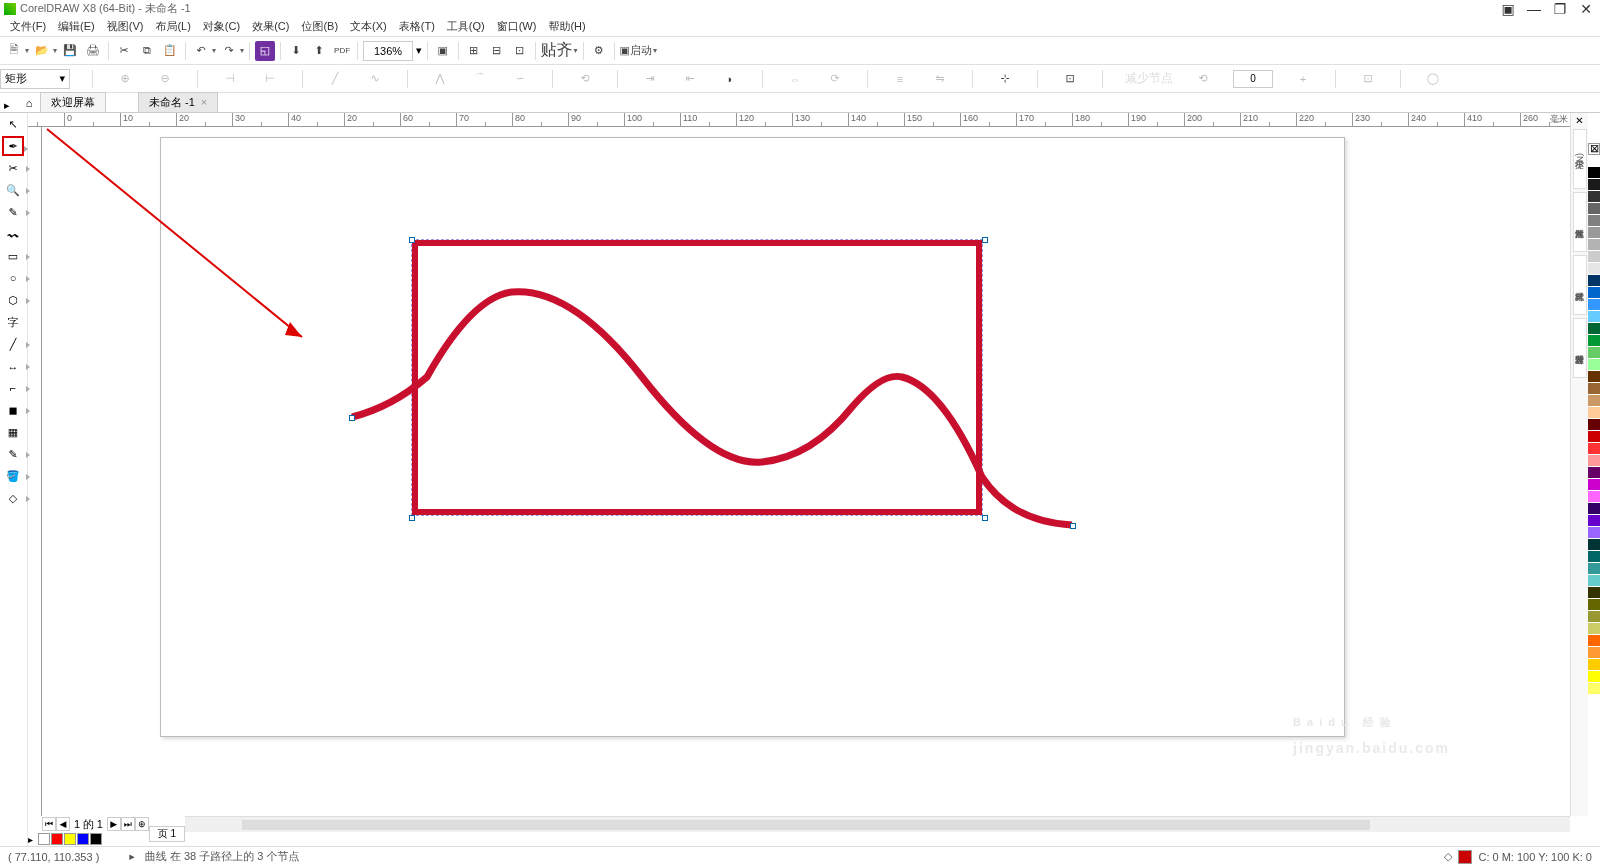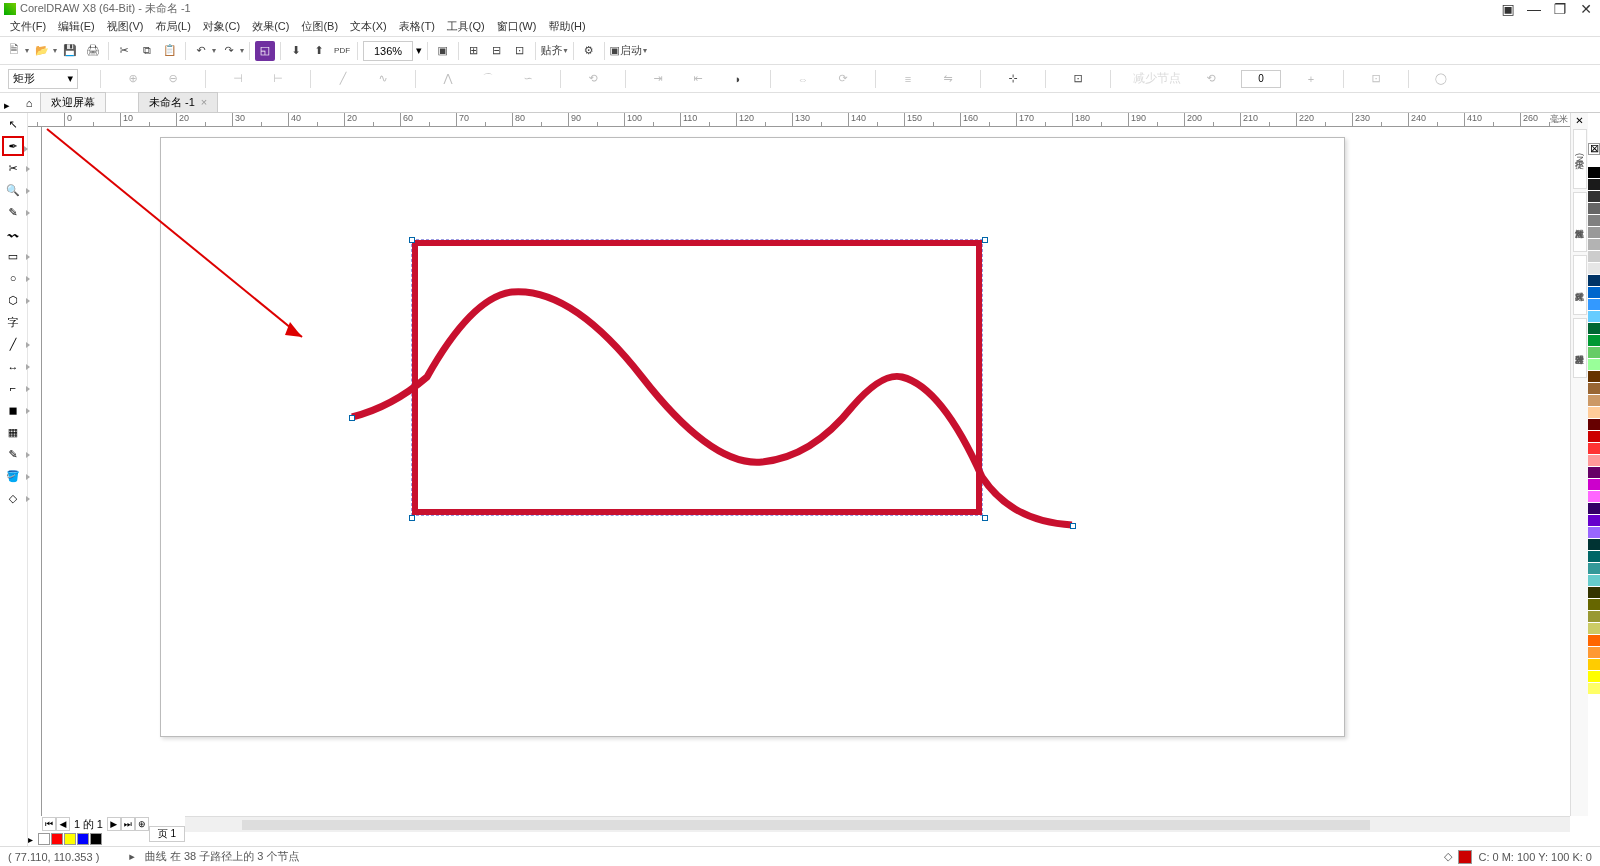--- a/index.html
+++ b/index.html
@@ -14,21 +14,21 @@
 .menubar { height: 20px; background: #fff; display: flex; align-items: center; padding: 0 4px; border-bottom: 1px solid #e0e0e0; }
 .menubar .mitem { padding: 0 6px; color: #333; cursor: pointer; }
 
 .toolbar1 { height: 28px; background: #fff; display: flex; align-items: center; padding: 0 4px; gap: 3px; border-bottom: 1px solid #e0e0e0; }
 .tbtn { width: 20px; height: 20px; display: flex; align-items: center; justify-content: center; color: #444; border-radius: 2px; }
 .tsep { width: 1px; height: 18px; background: #ddd; margin: 0 2px; }
 .zoom-input { width: 50px; height: 20px; border: 1px solid #ccc; text-align: center; font-size: 11px; }
 .tdrop { display: flex; align-items: center; }
 .tdrop .caret { font-size: 8px; margin-left: 1px; color: #666; }
 
-.toolbar2 { height: 28px; background: #fff; display: flex; align-items: center; padding: 0 8px; gap: 20px; border-bottom: 1px solid #e0e0e0; }
+.toolbar2 { height: 28px; background: #fff; display: flex; align-items: center; padding: 0 0; gap: 20px; border-bottom: 1px solid #e0e0e0; }
 .shape-sel { width: 70px; height: 20px; border: 1px solid #ccc; display: flex; align-items: center; padding: 0 4px; justify-content: space-between; }
 .num-input { width: 40px; height: 18px; border: 1px solid #ccc; text-align: center; font-size: 10px; }
 .disabled { opacity: 0.35; }
 
 .tabbar { height: 20px; background: #fff; display: flex; align-items: flex-end; padding-left: 4px; border-bottom: 1px solid #ccc; }
 .home-tab { width: 18px; height: 18px; display: flex; align-items: center; justify-content: center; }
 .dtab { padding: 2px 10px; border: 1px solid #ccc; border-bottom: none; background: #f5f5f5; margin-left: 2px; font-size: 11px; }
 .dtab.active { background: #e8e8e8; margin-left: 32px; }
 .dtab .close { margin-left: 6px; color: #999; }
 
@@ -143,21 +143,21 @@
   <input class="zoom-input" value="136%" style="">
   <span class="caret">▾</span>
   <span class="tsep"></span>
   <span class="tbtn">▣</span>
   <span class="tsep"></span>
   <span class="tbtn">⊞</span>
   <span class="tbtn">⊟</span>
   <span class="tbtn">⊡</span>
   <span class="tsep"></span>
   <div class="tdrop">
-      <span class="tbtn" style="width:auto;font-size:11px">贴齐</span>
+      <span class="tbtn" style="width:auto;font-size:16px">贴齐</span>
       <span class="caret">▾</span>
     </div>
   <span class="tsep"></span>
   <span class="tbtn">⚙</span>
   <span class="tsep"></span>
   <div class="tdrop">
       <span class="tbtn" style="width:auto;font-size:11px">▣ <span>启动</span></span>
       <span class="caret">▾</span>
     </div>
 </div>
@@ -286,20 +286,24 @@
       <polygon points="260,210 248,195 243,208"></polygon>
     </svg>
 
     <div class="node" style="left:367px;top:110px"></div>
     <div class="node" style="left:940px;top:110px"></div>
     <div class="node" style="left:367px;top:388px"></div>
     <div class="node" style="left:940px;top:388px"></div>
     <div class="node" style="left:307px;top:288px"></div>
     <div class="node" style="left:1028px;top:396px"></div>
 
+    <div class="watermark">
+      <span>Baidu 经验</span>
+      <span class="small">jingyan.baidu.com</span>
+    </div>
   </div>
 
   <div class="right-panel">
     <span style="font-size:10px">✕</span>
     <div class="rp-item">提示(N)</div>
     <div class="rp-item">对象属性</div>
     <div class="rp-item">对象样式</div>
     <div class="rp-item">对象管理器</div>
   </div>
 

